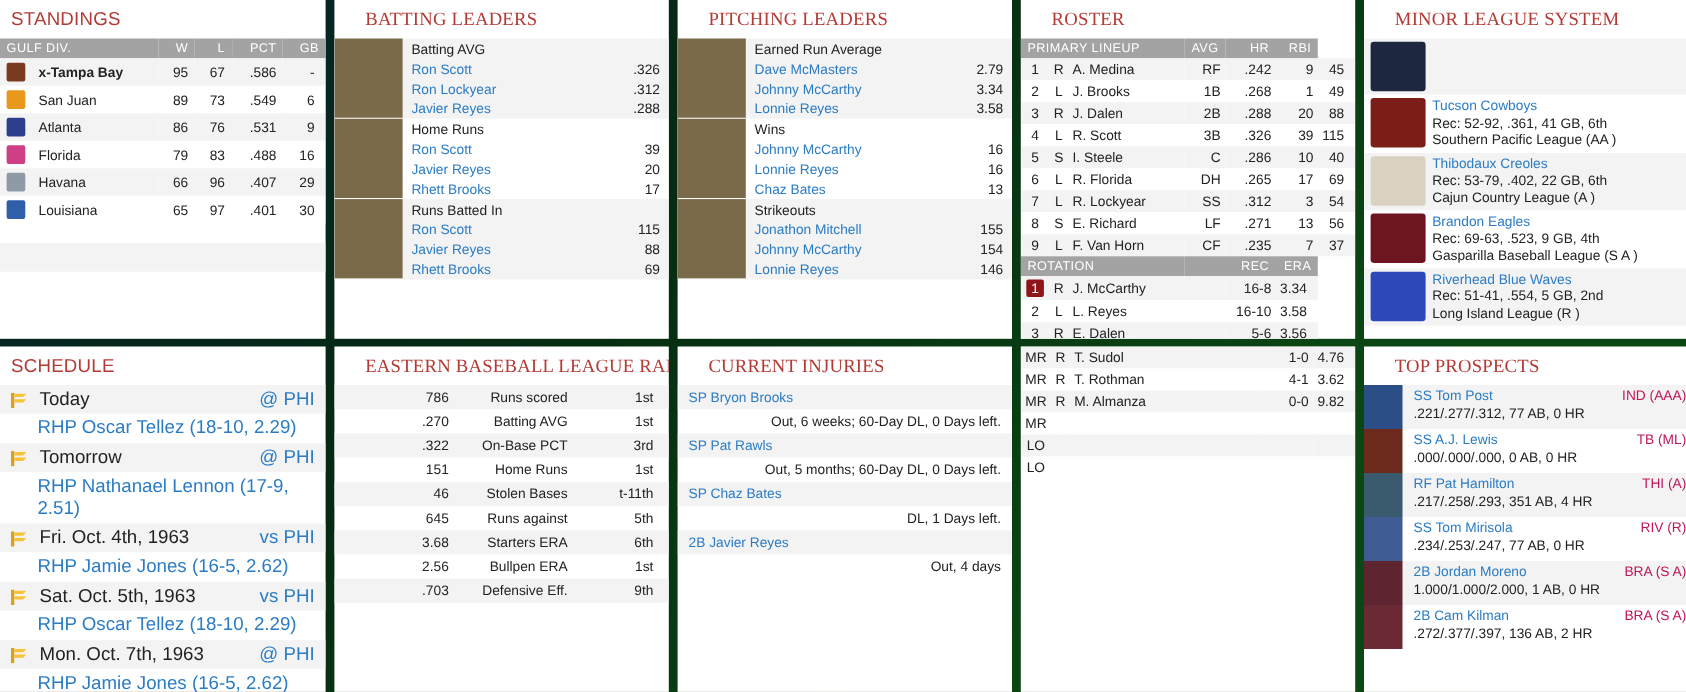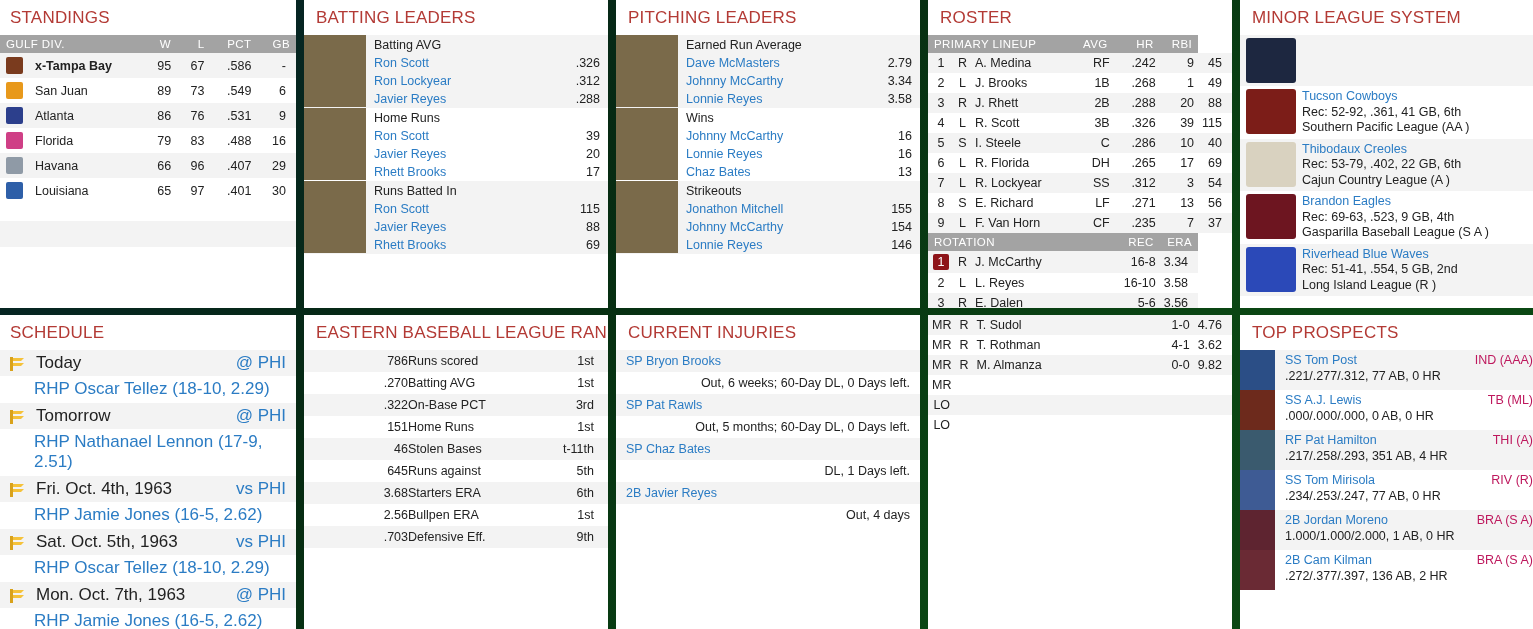--- a/index.html
+++ b/index.html
@@ -24,21 +24,21 @@
   .vdiv, .hdiv { background: transparent; }
 
   .ptitle {
     color: #b33a35;
     font-size: 17px;
     letter-spacing: .2px;
     padding: 8px 0 7px 10px;
     white-space: nowrap;
     font-weight: normal;
   }
-  .ptitle.tight { padding-left: 12px; }
+  .ptitle.tight { padding-left: 28px; font-family: Liberation Serif, serif; }
 
   table.tbl { width: 100%; border-collapse: collapse; font-size: 12.5px; }
   .hdrbar td, .hdrbar th {
     background: #a3a3a3; color:#ffffff;
     font-size: 11.5px; letter-spacing:.4px;
     padding: 3px 6px; font-weight: normal; text-align: right;
   }
   .hdrbar th.l { text-align: left; }
   .zebra tr:nth-child(odd) > td { background: #f3f3f3; }
   .zebra tr:nth-child(even) > td { background: #ffffff; }
@@ -75,21 +75,21 @@
   .sch-head { display:flex; align-items:center; background:#f3f3f3; padding:3px 10px; }
   .sch-head .flag { width:16px; min-width:16px; height:14px; margin-right:10px; }
   .sch-head .dt { color:#222; flex:1; }
   .sch-head .op { color:#2b7cc4; }
   .sch-sub { color:#2b7cc4; padding:3px 10px 4px 34px; }
 
   
   .rk-row { display:flex; font-size:12.5px; padding:4px 14px; }
   .rk-row:nth-child(odd){ background:#f3f3f3; }
   .rk-v { width:90px; text-align:right; color:#222; }
-  .rk-n { flex:1; text-align:left; color:#222; }
+  .rk-n { flex:1; text-align:right; color:#222; }
   .rk-r { width:78px; text-align:right; color:#222; }
 
   
   .inj-n { background:#f3f3f3; color:#2b7cc4; font-size:12.5px; padding:4px 10px; }
   .inj-d { color:#222; font-size:12.5px; padding:4px 10px; text-align:right; }
 
   
   .rst td { padding:3px 4px; font-size:12.5px; }
   .rst .pos { color:#222; }
   .badge1 { background:#8e1419; color:#fff; display:inline-block; width:16px; text-align:center; border-radius:2px; padding:1px 0; }
@@ -330,21 +330,21 @@
   <td style="width:14px;text-align:center">L</td>
   <td class="lnk" colspan="2">J. Brooks</td>
   <td class="num pos" style="width:30px">1B</td>
   <td class="num" style="width:34px">.268</td>
   <td class="num" style="width:26px">1</td>
   <td class="num" style="width:30px;padding-right:10px">49</td>
 </tr>
 <tr>
   <td style="width:18px;text-align:center">3</td>
   <td style="width:14px;text-align:center">R</td>
-  <td class="lnk" colspan="2">J. Rhett</td>
+  <td class="lnk" colspan="2">J. Dalen</td>
   <td class="num pos" style="width:30px">2B</td>
   <td class="num" style="width:34px">.288</td>
   <td class="num" style="width:26px">20</td>
   <td class="num" style="width:30px;padding-right:10px">88</td>
 </tr>
 <tr>
   <td style="width:18px;text-align:center">4</td>
   <td style="width:14px;text-align:center">L</td>
   <td class="lnk" colspan="2">R. Scott</td>
   <td class="num pos" style="width:30px">3B</td>

